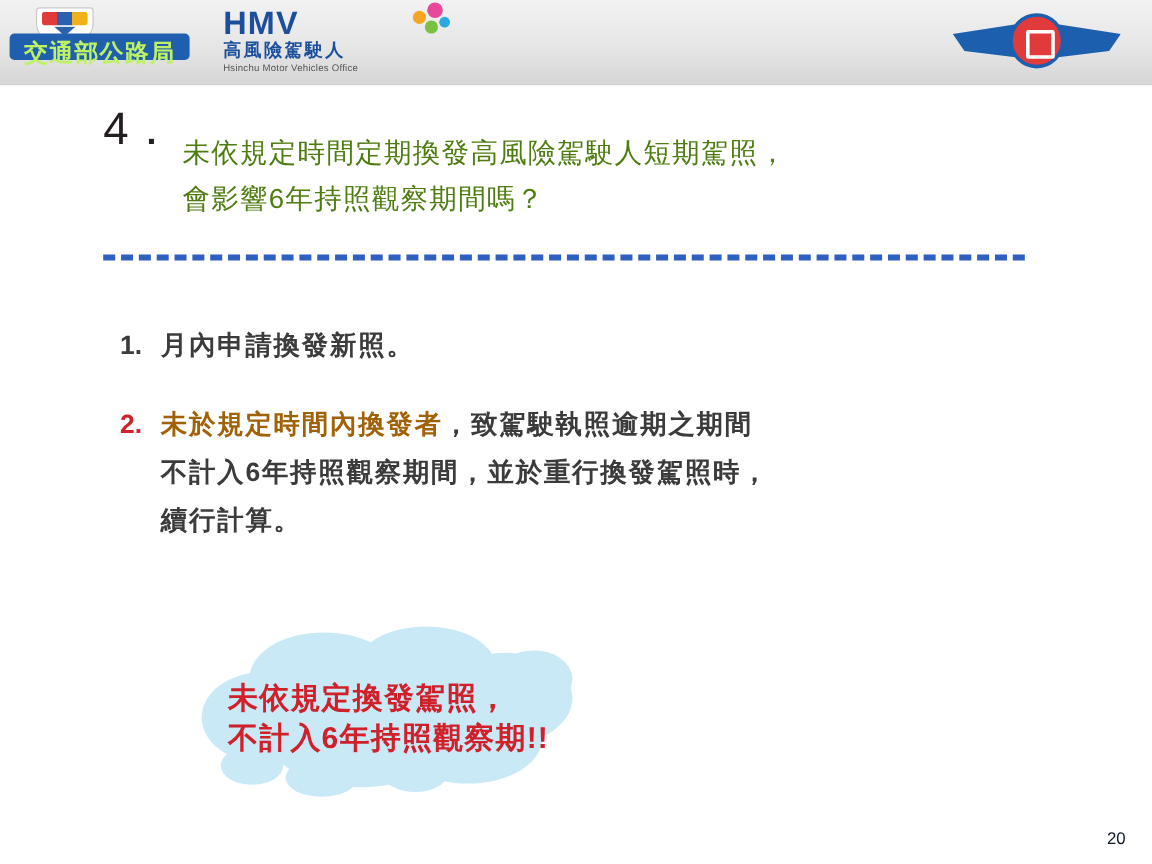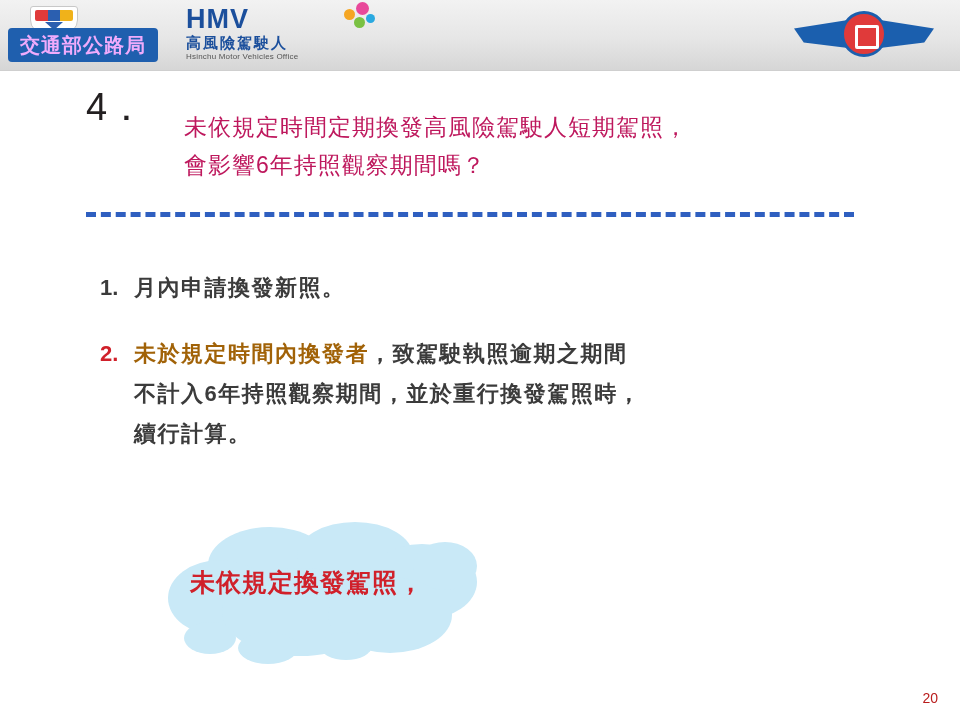--- a/index.html
+++ b/index.html
@@ -58,24 +58,24 @@
     left: 14px; top: 15px;
     width: 18px; height: 8px;
     background: #2b5fb0;
     clip-path: polygon(0 0, 100% 0, 50% 100%);
   }
   .logo-left .plaque {
     position: absolute;
     left: 0;
     top: 22px;
     width: 150px;
-    height: 34px;
+    height: 22px;
     background: #1f5fae;
     border-radius: 4px;
-    color: #f0abfc;
+    color: #bef264;
     font-size: 20px;
     letter-spacing: 1px;
     line-height: 34px;
     text-align: center;
     font-weight: bold;
   }
 
   
   .logo-center {
     position: absolute;
@@ -179,23 +179,22 @@
     color: #231f20;
     font-family: "Liberation Sans", sans-serif;
   }
   .title-block {
     position: absolute;
     left: 152px;
     top: 108px;
     width: 760px;
     font-size: 23px;
     line-height: 38px;
-    color: #be185d;
+    color: #4d7c0f;
     letter-spacing: 1px;
-    margin-left: 32px;
   }
 
   
   .dashed-rule {
     position: absolute;
     left: 86px;
     top: 212px;
     width: 768px;
     height: 0;
     border-top: 5px dashed #2f5fc0;
@@ -254,21 +253,21 @@
     font-weight: bold;
     letter-spacing: 1px;
   }
 
   
   .page-number {
     position: absolute;
     right: 22px;
     bottom: 14px;
     font-size: 14px;
-    color: #b91c1c;
+    color: #0f172a;
     text-align: center;
   }
 </style>
 </head>
 <body>
 
 <div class="header-band">
 
   <div class="logo-left">
     <div class="crest"></div>
@@ -335,16 +334,17 @@
       <ellipse cx="150" cy="92" rx="78" ry="44"></ellipse>
       <ellipse cx="240" cy="95" rx="62" ry="38"></ellipse>
       <ellipse cx="295" cy="46" rx="32" ry="24"></ellipse>
       <ellipse cx="60" cy="118" rx="26" ry="16"></ellipse>
       <ellipse cx="118" cy="128" rx="30" ry="16"></ellipse>
       <ellipse cx="196" cy="126" rx="26" ry="14"></ellipse>
     </g>
   </svg>
   <div class="cloud-text">
     <div>未依規定換發駕照，</div>
+    <div>不計入6年持照觀察期!!</div>
   </div>
 </div>
 
 <div class="page-number">20</div>
 
 </body></html>

